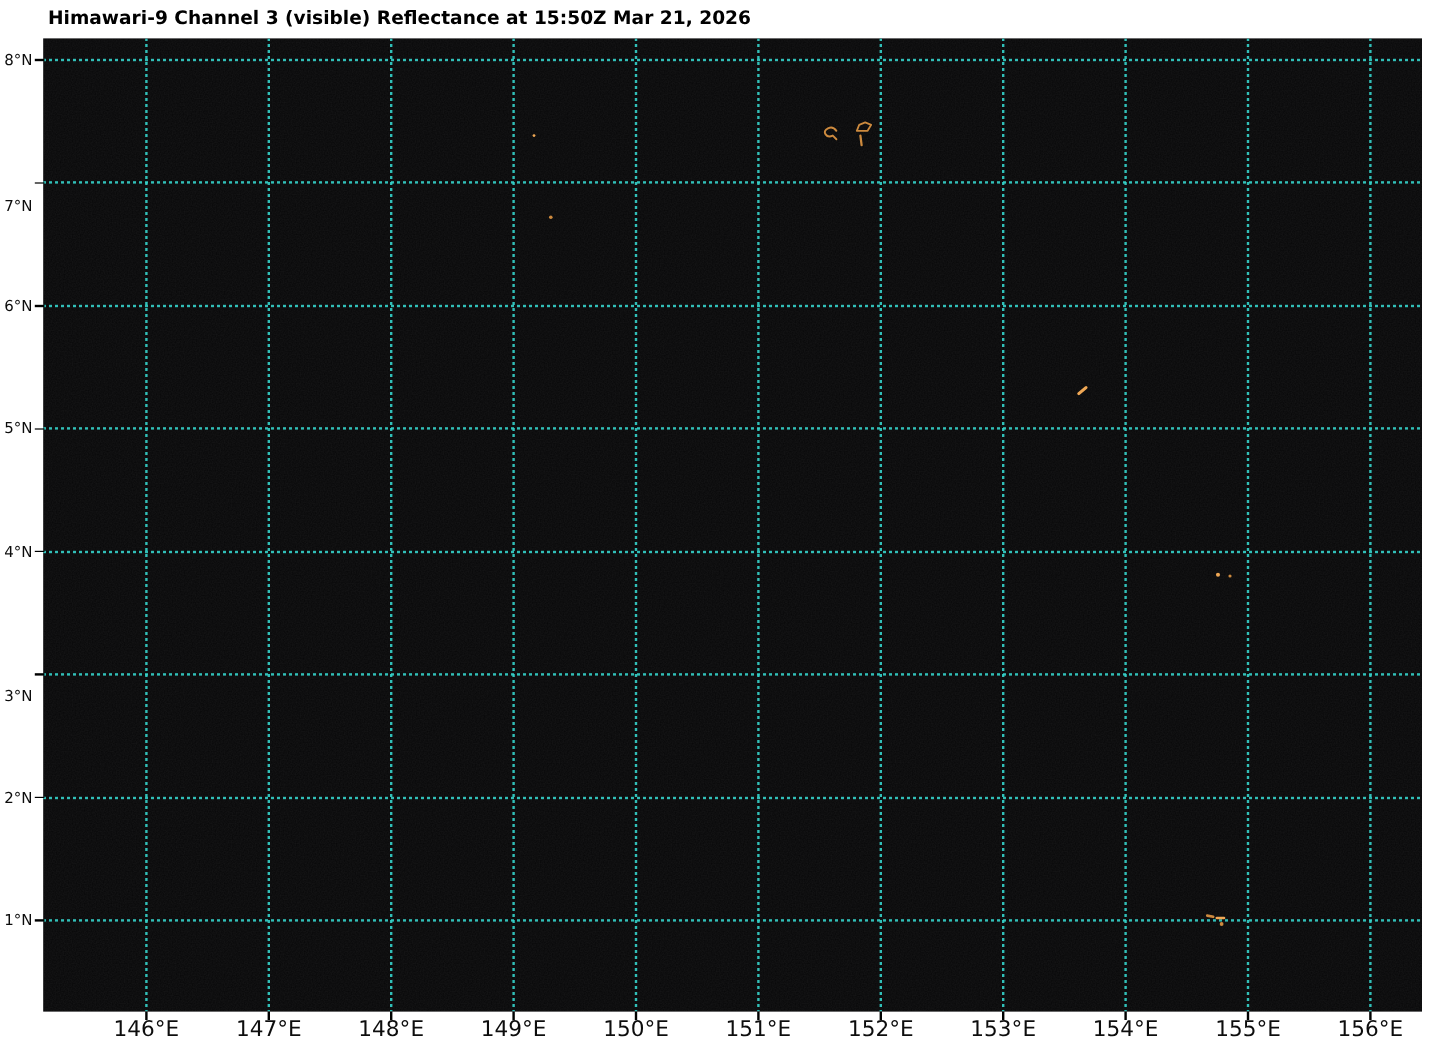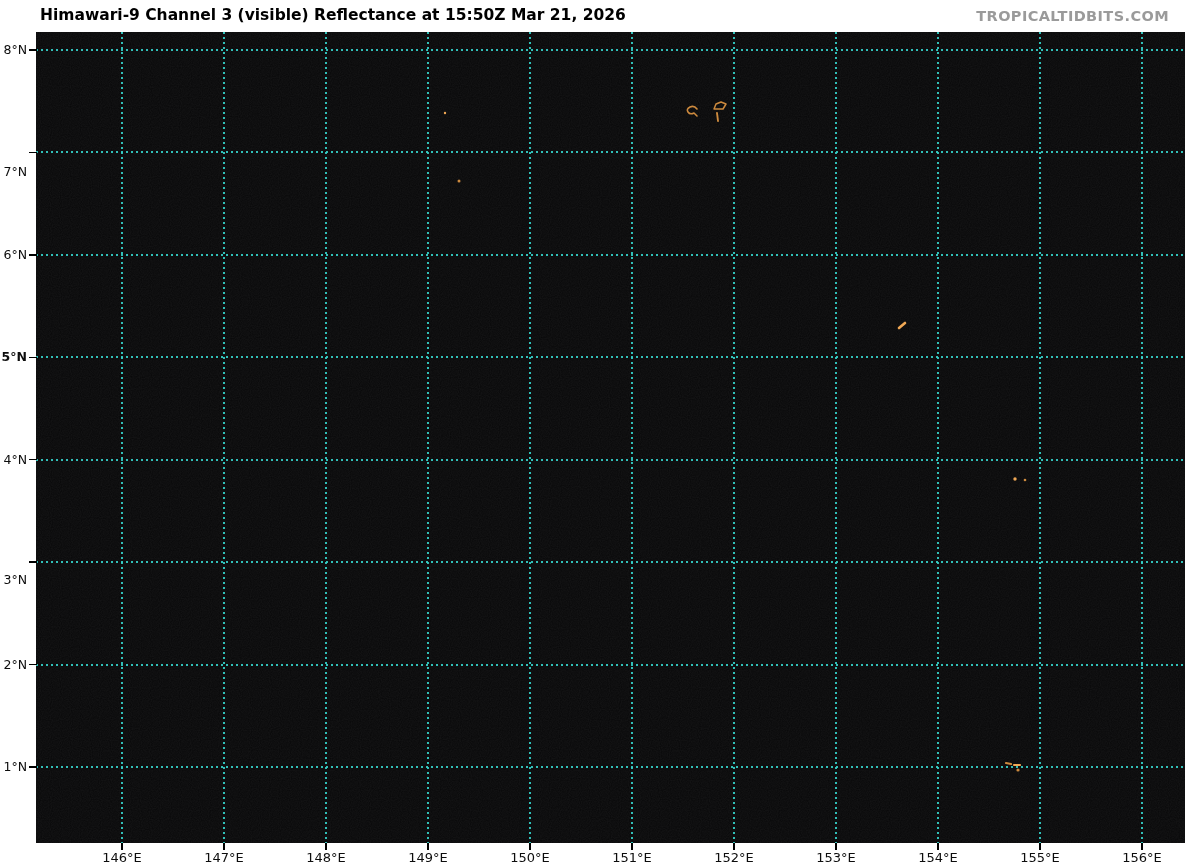--- a/index.html
+++ b/index.html
@@ -23,30 +23,29 @@
   .grid-v{position:absolute;top:0;bottom:0;width:2px;margin-left:-1px;opacity:.9;}
   .grid-h{position:absolute;left:0;right:0;height:2px;margin-top:-1px;opacity:.9;}
   .tick-left{position:absolute;left:29px;width:8px;height:1.5px;background:#000;}
   .tick-bottom{position:absolute;top:843px;width:1.5px;height:7px;background:#000;}
   .lat-label{
     position:absolute;left:0;width:27px;text-align:right;
     font-size:12.5px;color:#0d0d0d;line-height:14px;white-space:nowrap;
   }
   .lon-label{
     position:absolute;top:850px;transform:translateX(-50%);
-    font-size:13px;color:#0d0d0d;line-height:15px;white-space:nowrap;
+    font-size:18px;color:#0d0d0d;line-height:15px;white-space:nowrap;
   }
   svg.islands{position:absolute;left:0;top:0;}
 </style>
 </head>
 <body>
 
 <div class="stage">
   <div class="title">Himawari-9 Channel 3 (visible) Reflectance at 15:50Z Mar 21, 2026</div>
-  <div class="brand">TROPICALTIDBITS.COM</div>
   <div class="map" style="background: rgb(6, 6, 7);">
       <div class="grid-v" style="left: 86px; background: repeating-linear-gradient(rgb(46, 213, 204) 0px, rgb(46, 213, 204) 2px, transparent 2px, transparent 5px);"></div>
       <div class="grid-v" style="left: 188px; background: repeating-linear-gradient(rgb(46, 213, 204) 0px, rgb(46, 213, 204) 2px, transparent 2px, transparent 5px);"></div>
       <div class="grid-v" style="left: 290px; background: repeating-linear-gradient(rgb(46, 213, 204) 0px, rgb(46, 213, 204) 2px, transparent 2px, transparent 5px);"></div>
       <div class="grid-v" style="left: 392px; background: repeating-linear-gradient(rgb(46, 213, 204) 0px, rgb(46, 213, 204) 2px, transparent 2px, transparent 5px);"></div>
       <div class="grid-v" style="left: 494px; background: repeating-linear-gradient(rgb(46, 213, 204) 0px, rgb(46, 213, 204) 2px, transparent 2px, transparent 5px);"></div>
       <div class="grid-v" style="left: 596px; background: repeating-linear-gradient(rgb(46, 213, 204) 0px, rgb(46, 213, 204) 2px, transparent 2px, transparent 5px);"></div>
       <div class="grid-v" style="left: 698px; background: repeating-linear-gradient(rgb(46, 213, 204) 0px, rgb(46, 213, 204) 2px, transparent 2px, transparent 5px);"></div>
       <div class="grid-v" style="left: 800px; background: repeating-linear-gradient(rgb(46, 213, 204) 0px, rgb(46, 213, 204) 2px, transparent 2px, transparent 5px);"></div>
       <div class="grid-v" style="left: 902px; background: repeating-linear-gradient(rgb(46, 213, 204) 0px, rgb(46, 213, 204) 2px, transparent 2px, transparent 5px);"></div>
@@ -102,21 +101,21 @@
       <div class="lon-label" style="left: 1040px;">155°E</div>
       <div class="tick-bottom" style="left: 1141.25px;"></div>
       <div class="lon-label" style="left: 1142px;">156°E</div>
       <div class="tick-left" style="top: 49.25px;"></div>
       <div class="lat-label" style="top: 43px;">8°N</div>
       <div class="tick-left" style="top: 151.68px;"></div>
       <div class="lat-label" style="top: 145.43px; margin-top: 20px;">7°N</div>
       <div class="tick-left" style="top: 254.11px;"></div>
       <div class="lat-label" style="top: 247.86px;">6°N</div>
       <div class="tick-left" style="top: 356.54px;"></div>
-      <div class="lat-label" style="top: 350.29px; font-weight: bold;">5°N</div>
+      <div class="lat-label" style="top: 350.29px;">5°N</div>
       <div class="tick-left" style="top: 458.97px;"></div>
       <div class="lat-label" style="top: 452.72px;">4°N</div>
       <div class="tick-left" style="top: 561.4px;"></div>
       <div class="lat-label" style="top: 555.15px; margin-top: 18px;">3°N</div>
       <div class="tick-left" style="top: 663.83px;"></div>
       <div class="lat-label" style="top: 657.58px;">2°N</div>
       <div class="tick-left" style="top: 766.26px;"></div>
       <div class="lat-label" style="top: 760.01px;">1°N</div>
     </div>
 </div>

